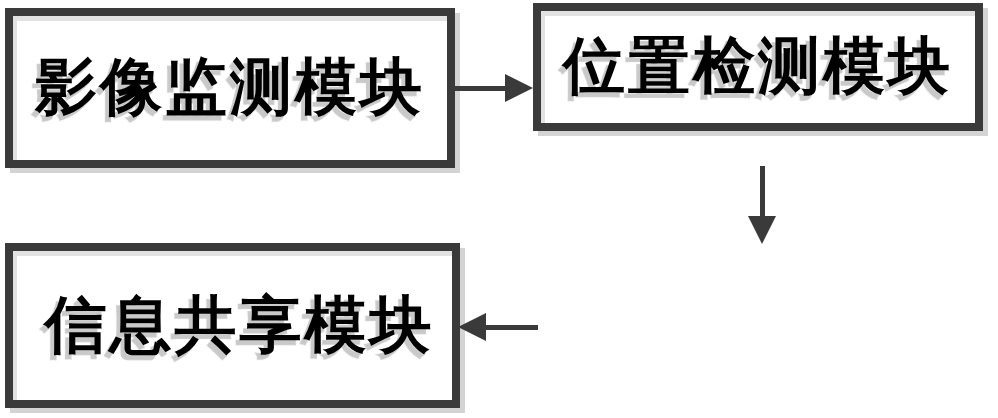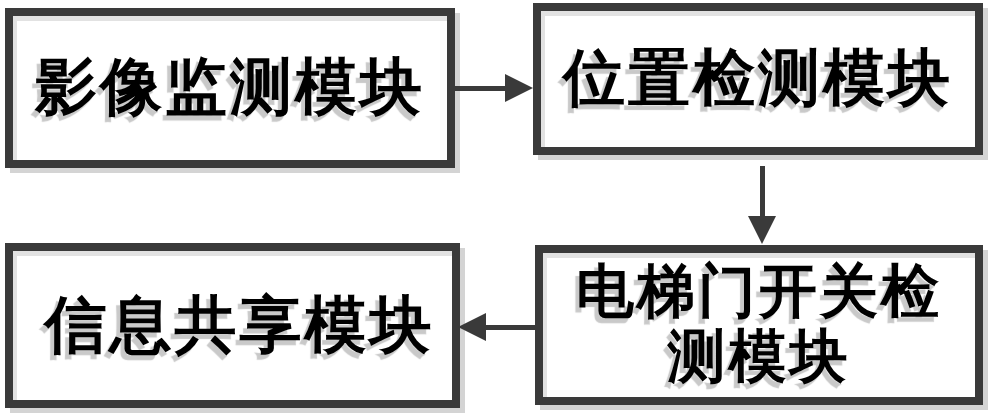--- a/index.html
+++ b/index.html
@@ -29,21 +29,21 @@
     color: #000000;
     font-size: 62px;
     font-weight: bold;
     letter-spacing: 3px;
     line-height: 1.12;
     text-align: center;
     white-space: pre-line;
     text-shadow: -4px 5px 1px #c9c9c9;
   }
   #node-image-monitoring        { left: 5px;   top: 8px;   width: 450px; height: 160px; }
-  #node-position-detection      { left: 533px; top: 3px;   width: 450px; height: 152px; }
+  #node-position-detection      { left: 533px; top: 3px;   width: 450px; height: 128px; }
   #node-door-switch-detection   { left: 535px; top: 245px; width: 448px; height: 160px; }
   #node-information-sharing     { left: 5px;   top: 243px; width: 455px; height: 165px; padding-left: 14px; }
   #node-door-switch-detection .node-label { font-size: 58px; }
 
   .edge-line {
     position: absolute;
     background: #3a3a3a;
   }
   .edge-head {
     position: absolute;
@@ -81,24 +81,20 @@
 <div id="canvas">
 
   <div class="node" id="node-image-monitoring">
     <span class="node-label">影像监测模块</span>
   </div>
 
   <div class="node" id="node-position-detection">
     <span class="node-label">位置检测模块</span>
   </div>
 
-  <div class="node" id="node-door-switch-detection">
-    <span class="node-label">电梯门开关检
-测模块</span>
-  </div>
 
   <div class="node" id="node-information-sharing">
     <span class="node-label">信息共享模块</span>
   </div>
 
   <div class="edge-line" id="edge1-line"></div>
   <div class="edge-head" id="edge1-head"></div>
 
   <div class="edge-line" id="edge2-line"></div>
   <div class="edge-head" id="edge2-head"></div>

